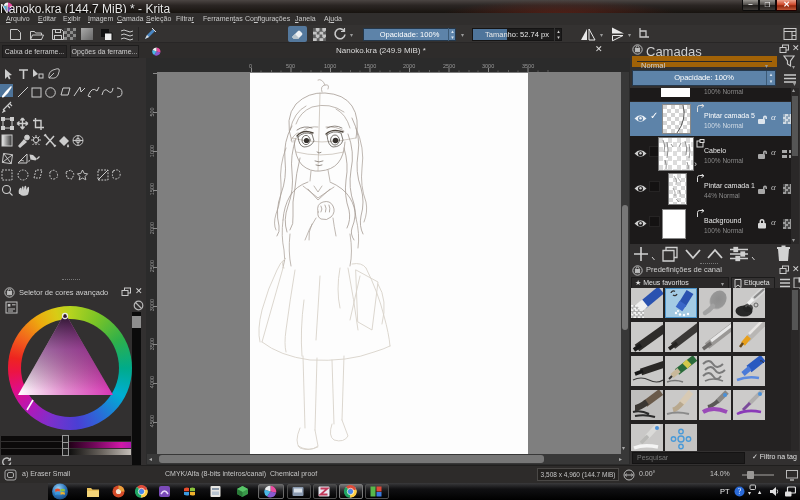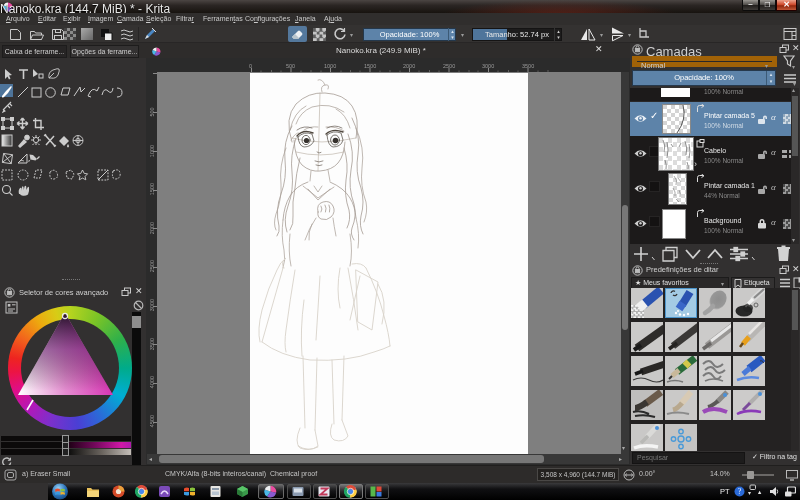--- a/index.html
+++ b/index.html
@@ -598,21 +598,21 @@
       <rect x="5.5" y="0.5" width="4" height="2"></rect>
     </svg>
 
   <div class="a" style="left:70px;top:220px;width:18px;height:2px;border-top:1px dotted #777;"></div>
 
   <svg class="a" style="left:2px;top:222px" width="11" height="11" viewBox="0 0 11 11" stroke="#bbb" fill="none">
       <circle cx="5.5" cy="5.5" r="4.7"></circle>
       <rect x="3.4" y="4.5" width="4.2" height="3.2" fill="#bbb"></rect>
       <path d="M4 4.5 v-1 a1.5 1.5 0 0 1 3 0 v1"></path>
     </svg>
-  <span class="a" style="left:16px;top:222px;font-size:7.5px;color:#d0d0d0;">Predefinições de ditar</span>
+  <span class="a" style="left:16px;top:222px;font-size:7.5px;color:#d0d0d0;">Predefinições de canal</span>
   <svg class="a" style="left:149px;top:222px" width="11" height="10" viewBox="0 0 11 10" stroke="#c9c9c9" fill="none">
       <rect x="3.5" y="1" width="6" height="5"></rect>
       <rect x="1" y="3.5" width="6" height="5" fill="#323030"></rect>
     </svg>
   <span class="a" style="left:162px;top:221px;color:#d5d5d5;font-size:9px;">✕</span>
 
   <div class="a" style="left:1px;top:234px;width:98px;height:12px;background:#2a2828;border:1px solid #1c1b1b;font-size:7px;color:#e0e0e0;line-height:10px;padding-left:3px;">★ Meus favoritos<span class="a" style="right:4px;top:1px;color:#999;font-size:6px;">▾</span></div>
   <div class="a" style="left:101px;top:234px;width:44px;height:12px;background:#343232;border:1px solid #1c1b1b;font-size:7px;color:#e0e0e0;line-height:10px;padding-left:12px;">Etiqueta
     <svg class="a" style="left:2px;top:1px" width="8" height="9" viewBox="0 0 8 9" stroke="#ccc" fill="none">
         <path d="M1 .5 H7 V8.5 L4 6 L1 8.5z"></path>

